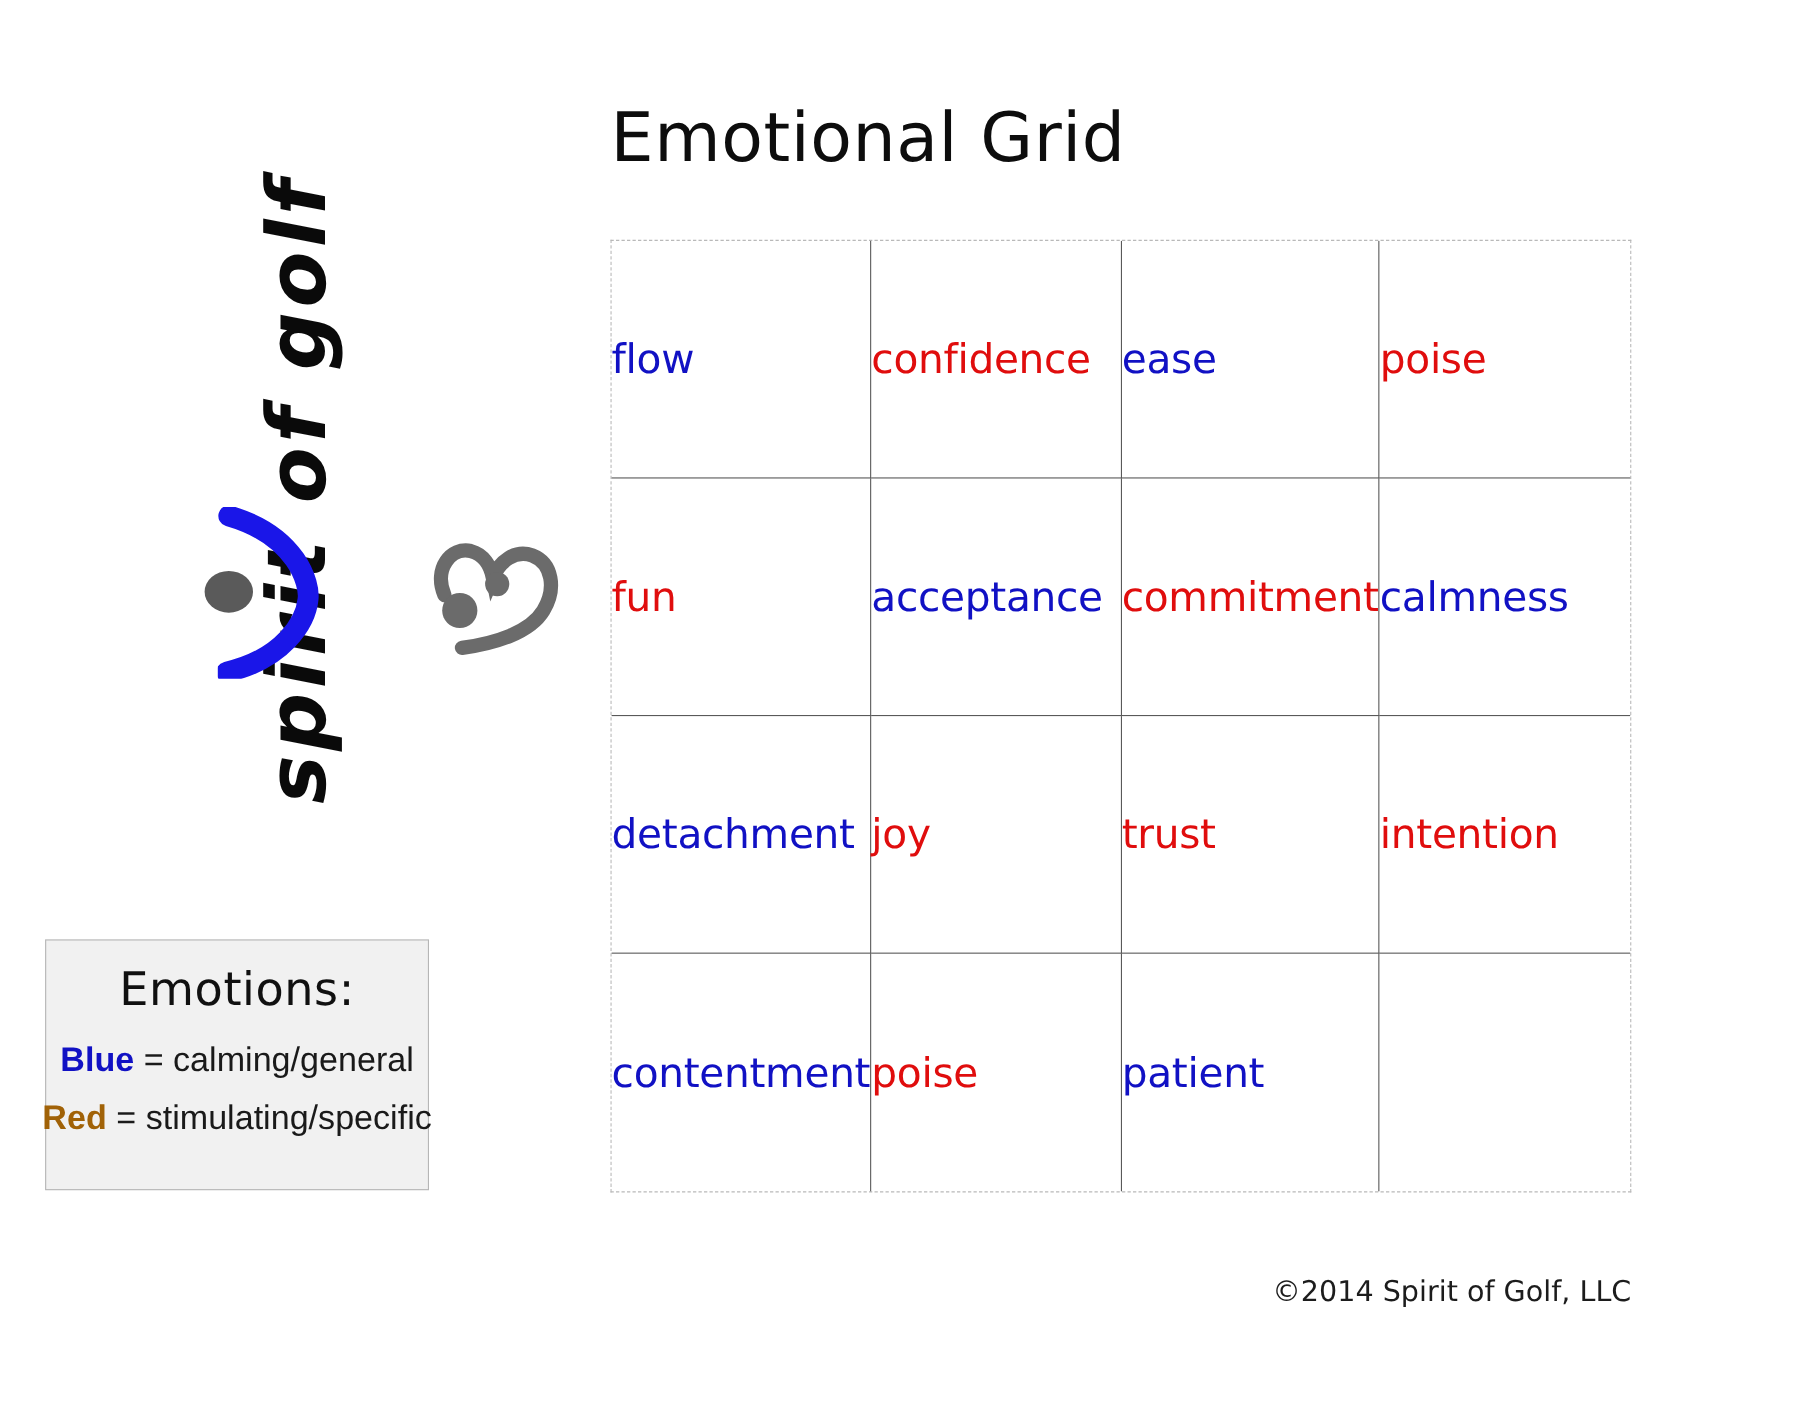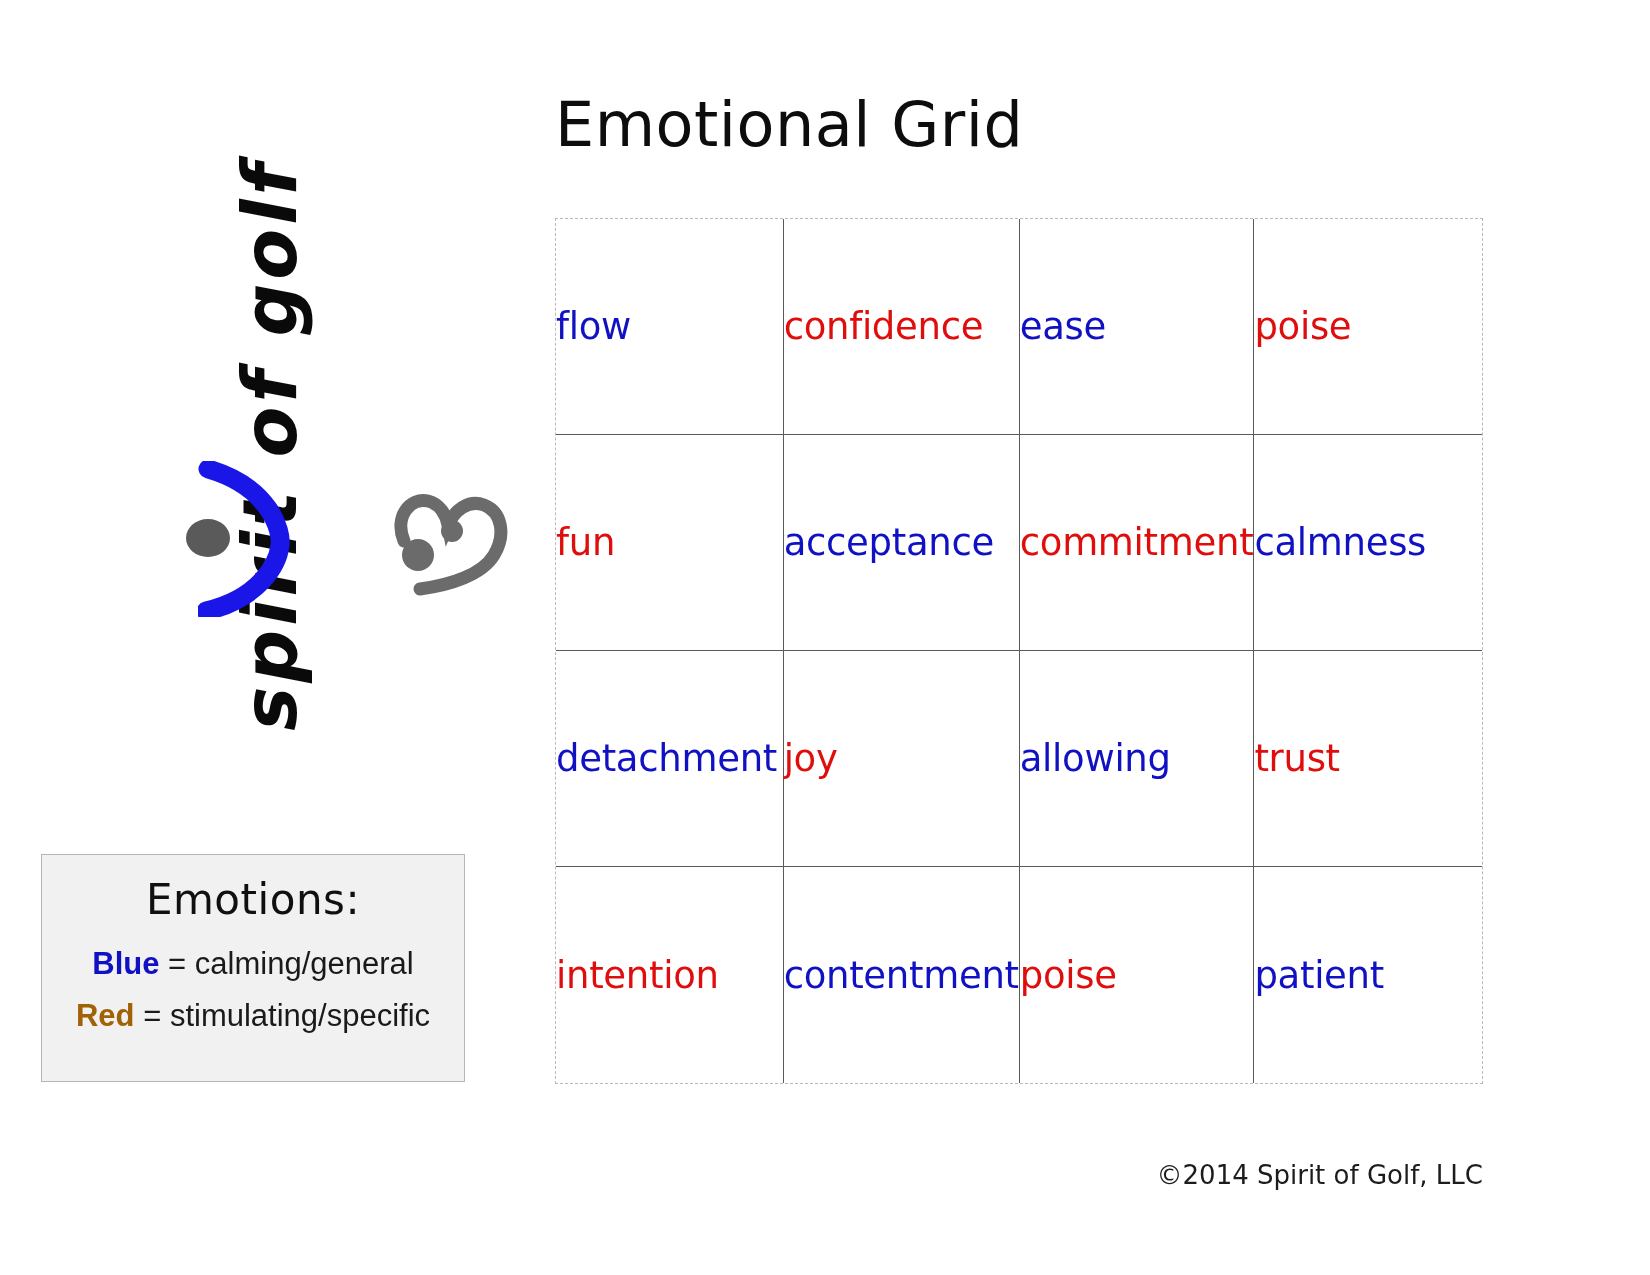--- a/index.html
+++ b/index.html
@@ -100,21 +100,21 @@
   .grid-cell:nth-child(4n) { border-right: none; }
   .grid-cell:nth-child(n+13) { border-bottom: none; }
   .tone-blue { color: #1111c4; }
   .tone-red  { color: #e00d0d; }
 
   
   #legend-box {
     position: absolute;
     left: 41px;
     top: 854px;
-    width: 424px;
+    width: 349px;
     height: 228px;
     box-sizing: border-box;
     background: #f1f1f1;
     border: 1.5px solid #b6b6b6;
     display: flex;
     flex-direction: column;
     align-items: center;
     justify-content: flex-start;
     padding-top: 20px;
   }
@@ -197,23 +197,20 @@
     </div>
   <div class="grid-cell tone-blue">
       <span>calmness</span>
     </div>
   <div class="grid-cell tone-blue">
       <span>detachment</span>
     </div>
   <div class="grid-cell tone-red">
       <span>joy</span>
     </div>
-  <div class="grid-cell tone-blue">
-      <span>allowing</span>
-    </div>
   <div class="grid-cell tone-red">
       <span>trust</span>
     </div>
   <div class="grid-cell tone-red">
       <span>intention</span>
     </div>
   <div class="grid-cell tone-blue">
       <span>contentment</span>
     </div>
   <div class="grid-cell tone-red">

